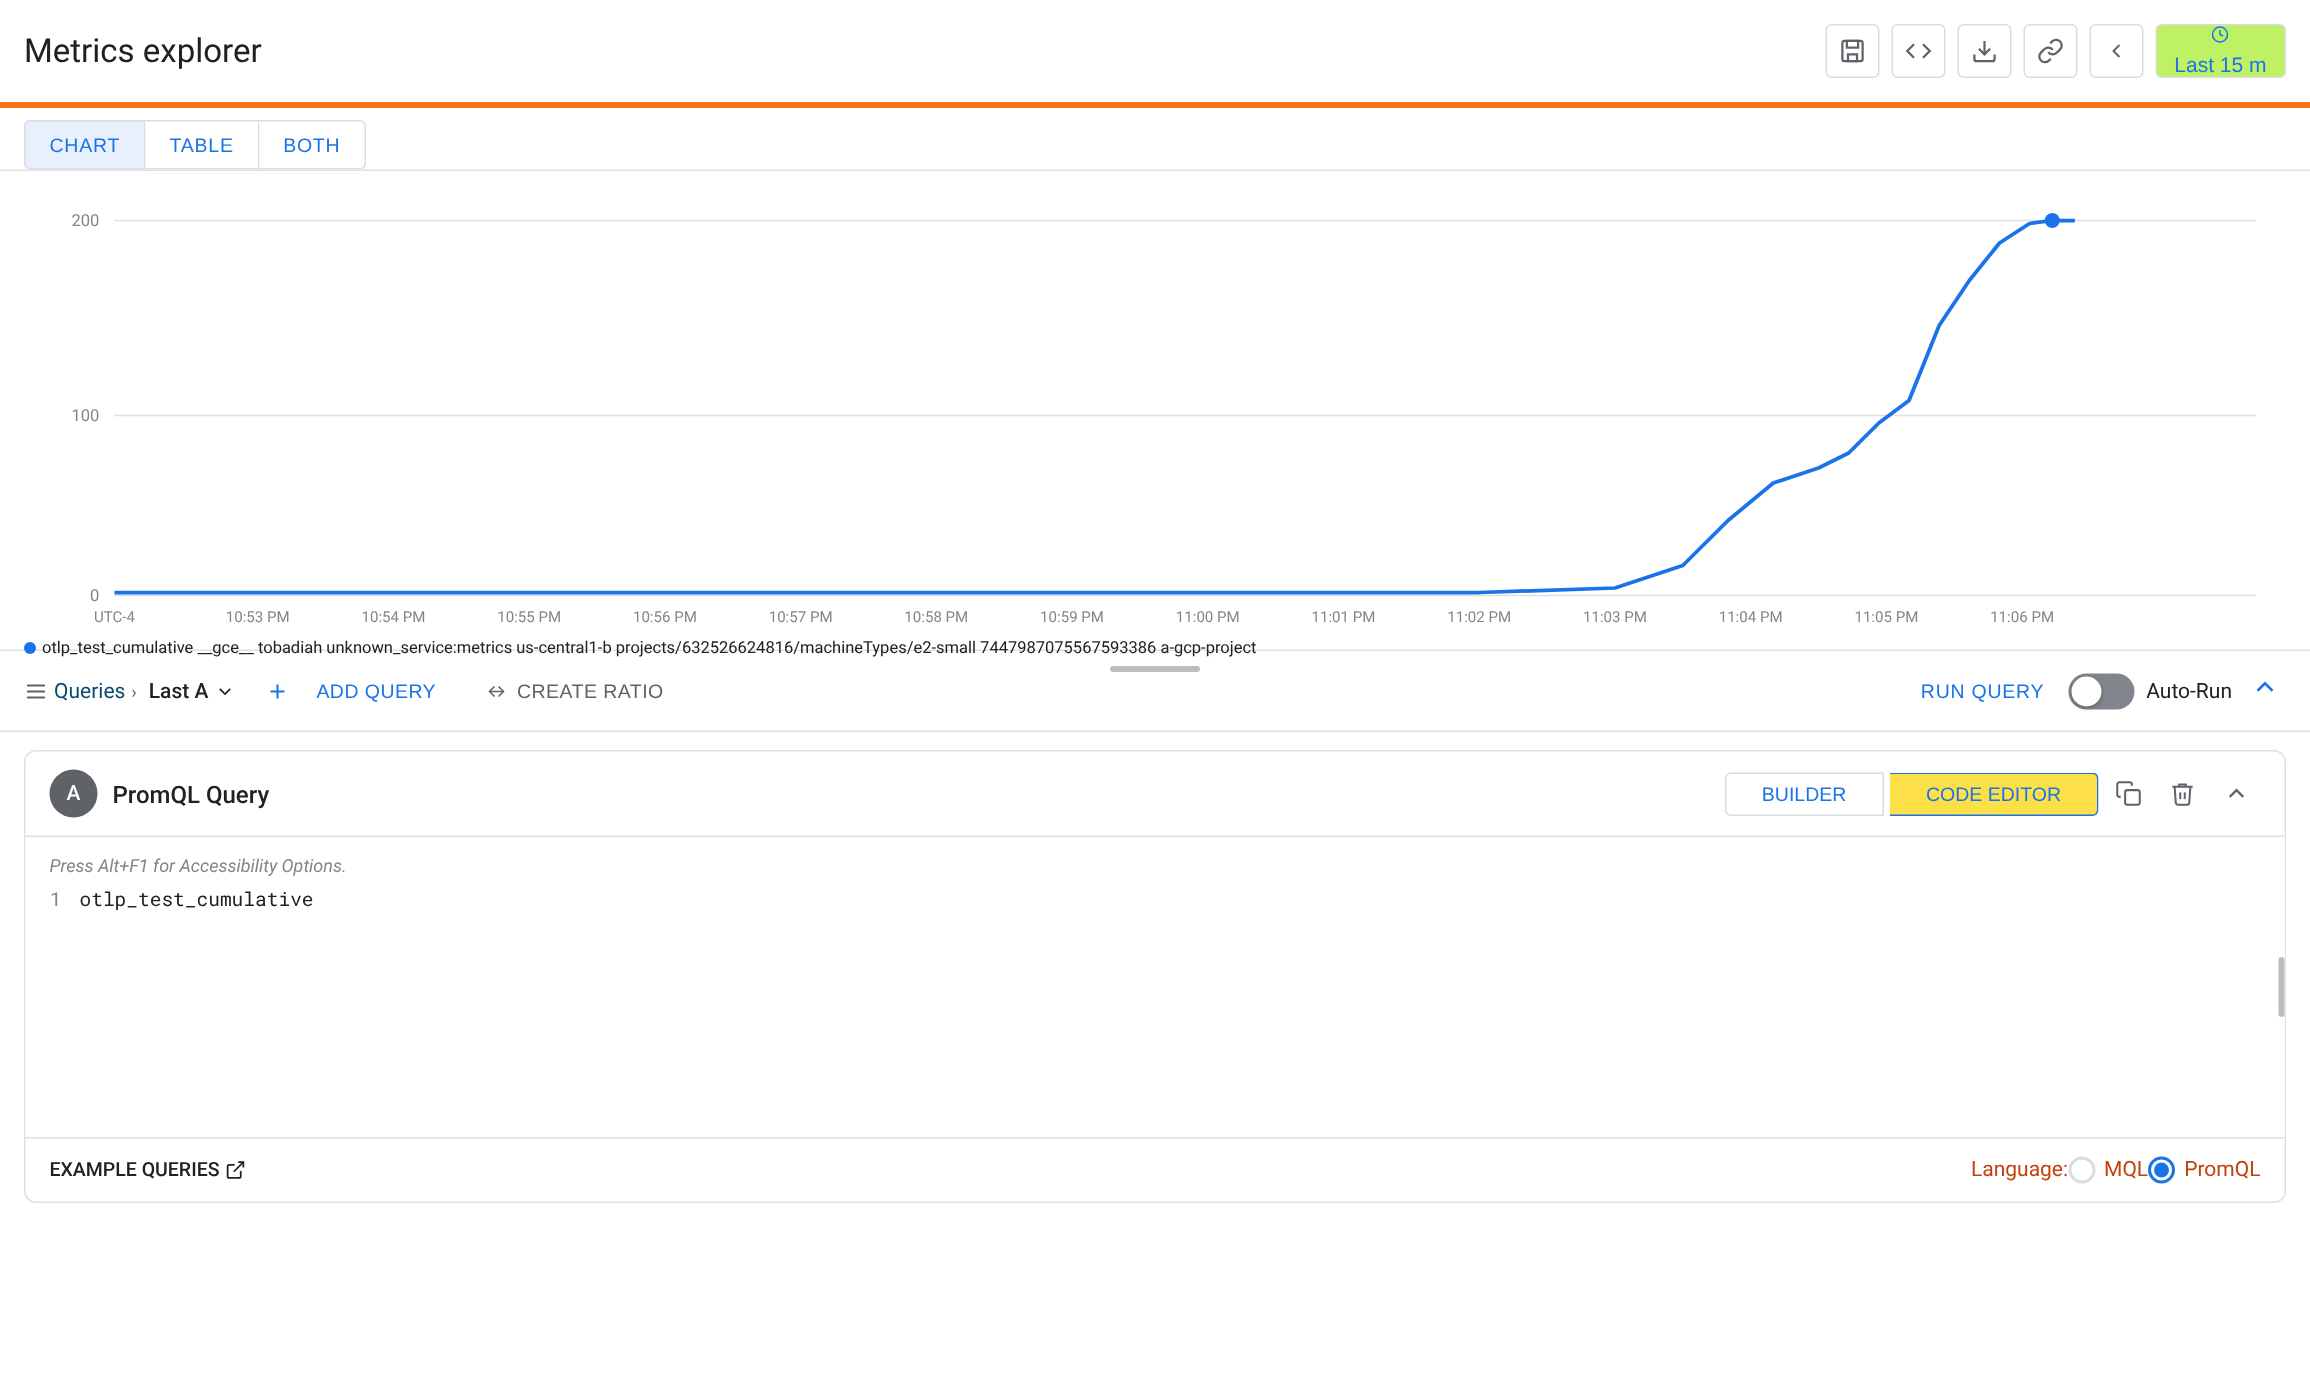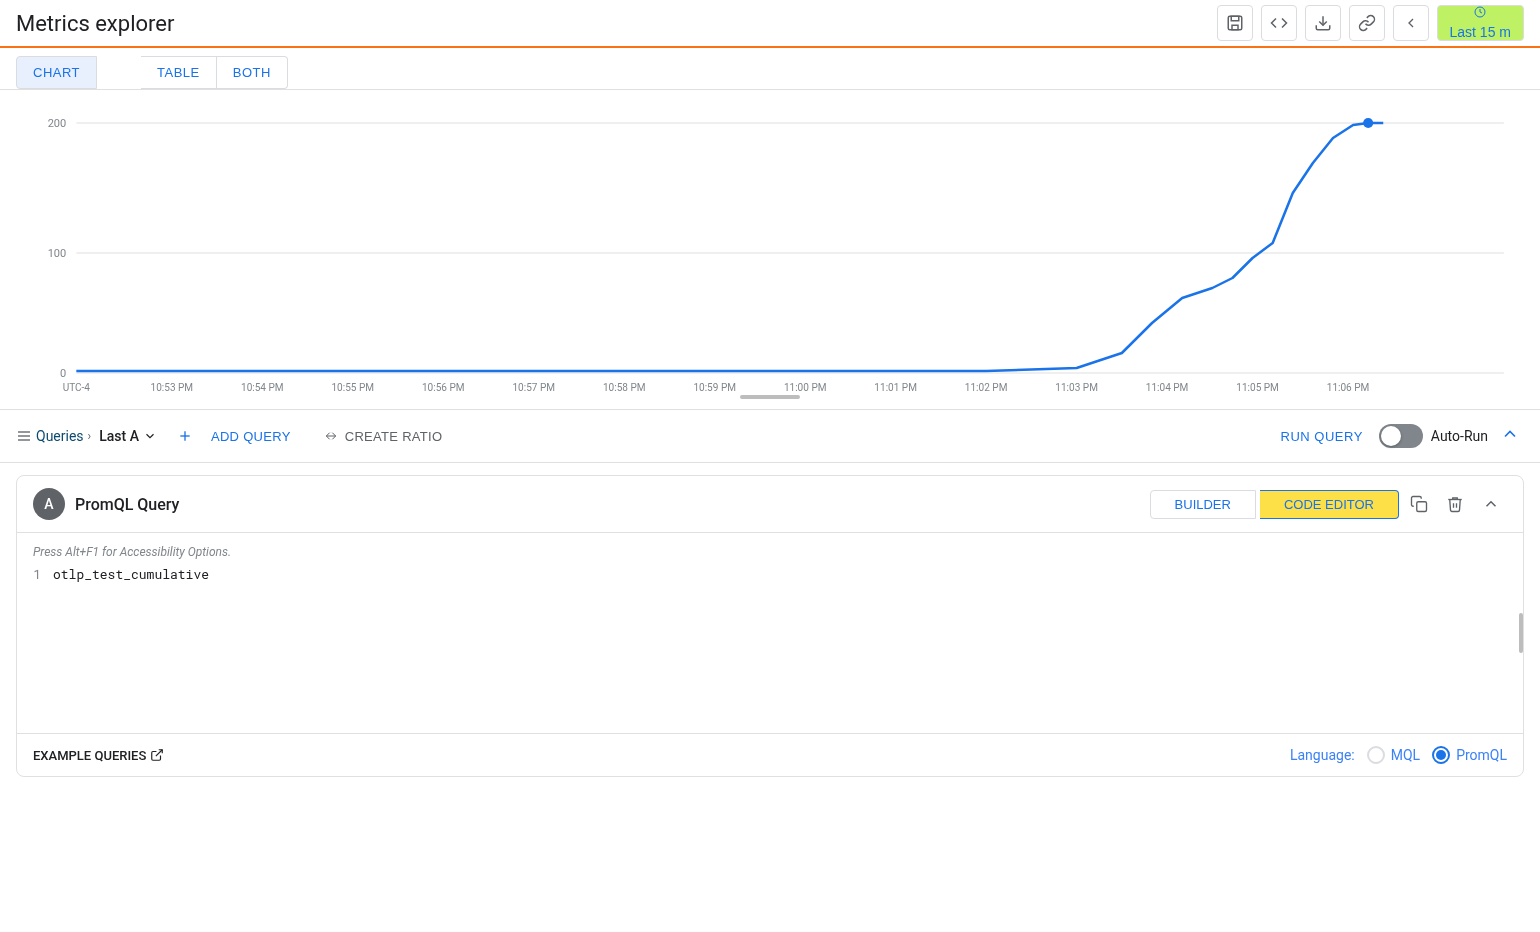--- a/index.html
+++ b/index.html
@@ -4,22 +4,22 @@
   <style>
     * { box-sizing: border-box; margin: 0; padding: 0; }
     body { font-family: 'Google Sans', Roboto, Arial, sans-serif; background: #fff; color: #202124; font-size: 14px; }
 
     
     .header {
       display: flex;
       align-items: center;
       justify-content: space-between;
       padding: 10px 16px;
-      border-bottom: 2px solid #f97316;
-      height: 48px;
+      border-bottom: 4px solid #f97316;
+      height: 72px;
     }
     .header-title {
       font-size: 22px;
       font-weight: 400;
       color: #202124;
     }
     .header-actions {
       display: flex;
       align-items: center;
       gap: 8px;
@@ -67,21 +67,21 @@
       color: #1a73e8;
       cursor: pointer;
       border: 1px solid #dadce0;
       background: #fff;
       letter-spacing: 0.5px;
     }
     .view-tab:first-child {
       border-radius: 4px 0 0 4px;
       background: #e8f0fe;
     }
-    .view-tab:nth-child(2) { border-left: none; margin-left: 44px; }
+    .view-tab:nth-child(2) { border-left: none; }
     .view-tab:last-child {
       border-left: none;
       border-radius: 0 4px 4px 0;
     }
 
     
     .chart-area {
       position: relative;
       padding: 8px 16px 0;
       height: 320px;
@@ -341,23 +341,23 @@
       align-items: center;
       gap: 4px;
       font-size: 13px;
       font-weight: 500;
       color: #202124;
       cursor: pointer;
     }
     .language-selector {
       display: flex;
       align-items: center;
-      gap: 12px;
+      gap: 0;
       font-size: 14px;
-      color: #3b82f6;
+      color: #c2410c;
       justify-content: center;
     }
     .radio-option {
       display: flex;
       align-items: center;
       gap: 6px;
       cursor: pointer;
     }
     .radio-circle {
       width: 18px;
@@ -458,20 +458,24 @@
       <text x="1145" y="278" text-anchor="middle" font-size="10" fill="#80868b">11:04 PM</text>
       <text x="1235" y="278" text-anchor="middle" font-size="10" fill="#80868b">11:05 PM</text>
       <text x="1325" y="278" text-anchor="middle" font-size="10" fill="#80868b">11:06 PM</text>
 
       <polyline points="60,258 785,258 875,258 965,258 1055,255 1100,240 1130,210 1160,185 1190,175 1210,165 1230,145 1250,130 1270,80 1290,50 1310,25 1330,12 1345,10 1360,10" fill="none" stroke="#1a73e8" stroke-width="2.5" stroke-linejoin="round"></polyline>
 
       <circle cx="1345" cy="10" r="5" fill="#1a73e8"></circle>
     </svg>
   </div>
 
+  <div class="chart-legend">
+    <span class="legend-dot"></span>
+    <span style="font-size:11px; color:#202124;">otlp_test_cumulative __gce__ tobadiah unknown_service:metrics us-central1-b projects/632526624816/machineTypes/e2-small 7447987075567593386 a-gcp-project</span>
+  </div>
 
   <div class="scroll-indicator">
     <div class="scroll-bar"></div>
   </div>
 </div>
 
 <div class="query-toolbar">
   <div class="queries-nav">
     <svg width="16" height="16" viewBox="0 0 24 24" fill="none" stroke="#5f6368" stroke-width="2">
       <line x1="3" y1="6" x2="21" y2="6"></line>

